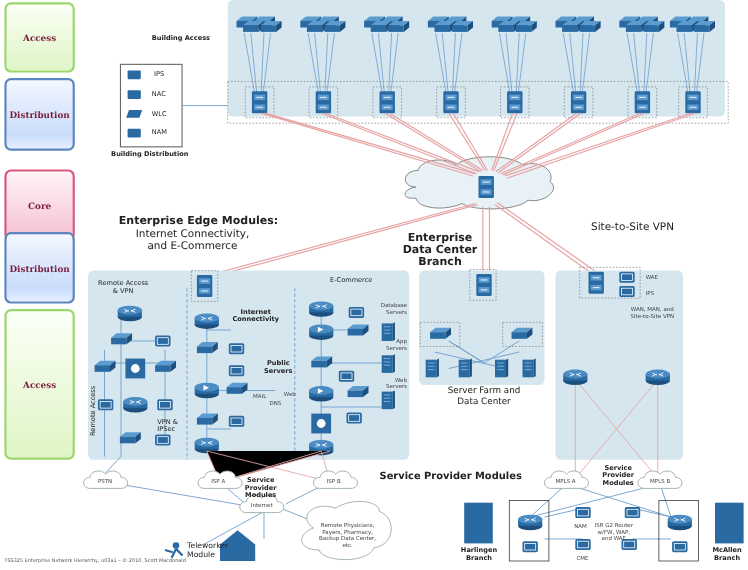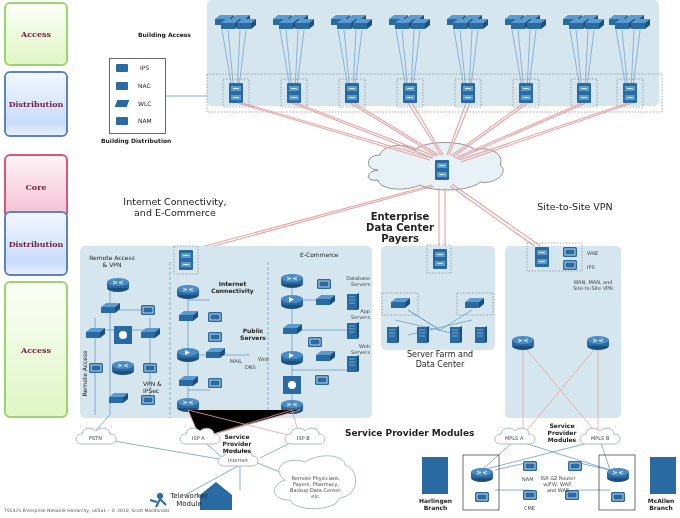--- a/index.html
+++ b/index.html
@@ -317,40 +317,41 @@
 <div class="lbl" style="left:138px;top:117px;">NAM</div>
 <div class="abs" style="left:116px;top:64px;width:12px;height:8px;background:#2a6aa3;border-radius:1px;"></div>
 <div class="abs" style="left:116px;top:82px;width:12px;height:8px;background:#2a6aa3;border-radius:1px;"></div>
 <div class="abs" style="left:116px;top:100px;width:12px;height:7px;background:#2a6aa3;transform:skewX(-20deg);"></div>
 <div class="abs" style="left:116px;top:117px;width:12px;height:8px;background:#2a6aa3;border-radius:1px;"></div>
 
 <div class="lbl b" style="left:138px;top:31px;">Building Access</div>
 <div class="lbl b" style="left:101px;top:137px;">Building Distribution</div>
 
 <div class="title" style="left:108px;top:196px;width:134px;">
+  <span class="h">Enterprise Edge Modules:</span>
   <span style="display:block">Internet Connectivity,</span>
   <span style="display:block">and E-Commerce</span>
 </div>
 <div class="lbl" style="left:87px;top:254px;width:50px;white-space:normal;text-align:center;">Remote Access &amp; VPN</div>
 <div class="lbl" style="left:62px;top:370px;transform:rotate(-90deg);">Remote Access</div>
 <div class="lbl" style="left:143px;top:380px;width:22px;white-space:normal;">VPN &amp; IPSec</div>
 <div class="lbl" style="left:205px;top:280px;width:55px;white-space:normal;text-align:center;font-weight:bold;">Internet Connectivity</div>
 <div class="lbl b" style="left:240px;top:327px;width:26px;white-space:normal;text-align:center;">Public Servers</div>
 <div class="lbl small" style="left:230px;top:358px;">MAIL</div>
 <div class="lbl small" style="left:245px;top:364px;">DNS</div>
 <div class="lbl small" style="left:258px;top:356px;">Web</div>
 <div class="lbl" style="left:300px;top:251px;">E-Commerce</div>
 <div class="lbl small" style="left:340px;top:275px;width:30px;white-space:normal;text-align:right;">Database Servers</div>
 <div class="lbl small" style="left:345px;top:308px;width:25px;white-space:normal;text-align:right;">App Servers</div>
 <div class="lbl small" style="left:345px;top:343px;width:25px;white-space:normal;text-align:right;">Web Servers</div>
 
 <div class="title" style="left:365px;top:211px;width:70px;">
   <span class="h">Enterprise</span>
   <span class="h">Data Center</span>
-  <span class="h">Payers</span>
+  <span class="h">Branch</span>
 </div>
 <div class="title" style="left:395px;top:350px;width:90px;font-size:8px;line-height:10px;">
   <span style="display:block">Server Farm and</span>
   <span style="display:block">Data Center</span>
 </div>
 
 <div class="title" style="left:510px;top:201px;width:130px;">
   <span style="display:block">Site-to-Site VPN</span>
 </div>
 <div class="lbl small" style="left:587px;top:250px;">WAE</div>
@@ -363,21 +364,21 @@
 <div class="lbl small" style="left:228px;top:457px;">Internet</div>
 <div class="lbl small" style="left:505px;top:435px;">MPLS A</div>
 <div class="lbl small" style="left:591px;top:435px;">MPLS B</div>
 <div class="lbl b" style="left:210px;top:433px;width:54px;white-space:normal;text-align:center;">Service Provider Modules</div>
 <div class="lbl b" style="left:345px;top:428px;font-size:9px;">Service Provider Modules</div>
 <div class="lbl b" style="left:543px;top:422px;width:38px;white-space:normal;text-align:center;">Service Provider Modules</div>
 <div class="lbl small" style="left:285px;top:475px;width:62px;white-space:normal;text-align:center;">Remote Physicians, Payers, Pharmacy, Backup Data Center, etc.</div>
 
 <div class="abs" style="left:150px;top:490px;width:18px;height:20px;"></div>
 <div class="abs" style="left:200px;top:482px;width:32px;height:28px;"></div>
-<div class="lbl" style="left:170px;top:492px;width:38px;white-space:normal;text-align:center;font-size:7px;">Teleworker Module</div>
+<div class="lbl" style="left:170px;top:492px;width:38px;white-space:normal;font-size:7px;">Teleworker Module</div>
 
 <div class="abs" style="left:422px;top:457px;width:26px;height:37px;"></div>
 <div class="abs" style="left:650px;top:457px;width:26px;height:37px;"></div>
 <div class="lbl b" style="left:413px;top:497px;width:45px;white-space:normal;text-align:center;">Harlingen Branch</div>
 <div class="lbl b" style="left:642px;top:497px;width:38px;white-space:normal;text-align:center;">McAllen Branch</div>
 <div class="lbl small" style="left:522px;top:476px;">NAM</div>
 <div class="lbl small" style="left:524px;top:505px;">CME</div>
 <div class="lbl small" style="left:540px;top:475px;width:36px;white-space:normal;text-align:center;">ISR G2 Router w/FW, WAP, and WAE</div>
 
 <div class="lbl" style="left:4px;top:508px;font-size:4.5px;color:#555;">TSS325 Enterprise Network Hierarchy, u03a1 – © 2010, Scott Macdonald</div>

